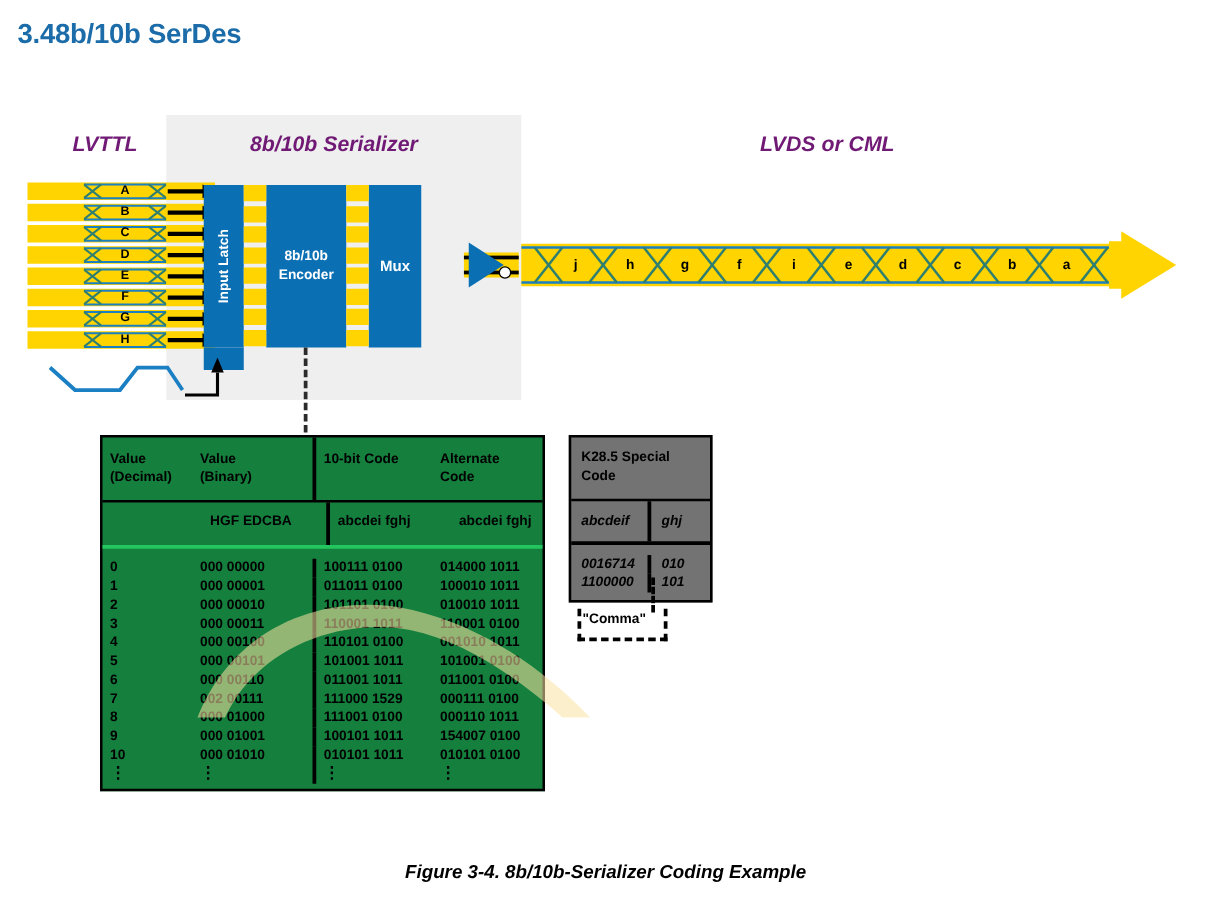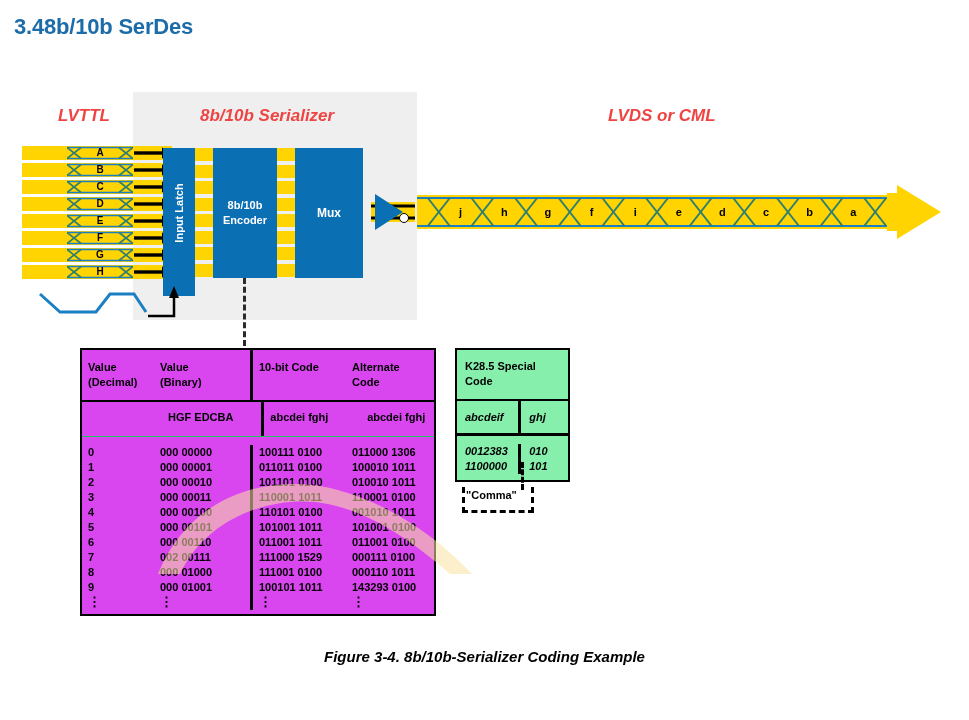--- a/index.html
+++ b/index.html
@@ -39,21 +39,21 @@
     left: 133px; top: 4px;
     width: 284px; height: 228px;
     background: #efefef;
   }
 
   .zone-label {
     position: absolute;
     font-style: italic;
     font-weight: bold;
     font-size: 17px;
-    color: #ef4444;
+    color: #701a75;
     white-space: nowrap;
   }
   #label-lvttl { left: 58px; top: 18px; }
   #label-serializer { left: 200px; top: 18px; }
   #label-lvds { left: 608px; top: 18px; }
 
   
   #lanes {
     position: absolute;
     left: 22px; top: 58px;
@@ -111,21 +111,21 @@
   }
   #block-encoder {
     left: 213px; top: 60px;
     width: 64px; height: 130px;
     display: flex; flex-direction: column;
     align-items: center; justify-content: center;
     font-size: 11px; line-height: 1.35;
   }
   #block-mux {
     left: 295px; top: 60px;
-    width: 68px; height: 130px;
+    width: 42px; height: 130px;
     display: flex; align-items: center; justify-content: center;
     font-size: 12px;
   }
 
   
   .bus-stub {
     position: absolute;
     background: #ffd400;
     height: 13px;
   }
@@ -183,26 +183,26 @@
     width: 2px; height: 68px;
     border-left: 3px dashed #2b2b2b;
   }
 
   
   #code-table {
     position: absolute;
     left: 80px; top: 348px;
     width: 356px;
     border: 2px solid #000;
-    background: #d946ef;
+    background: #15803d;
     box-sizing: border-box;
   }
   #code-table .row { display: flex; }
   #code-table .hdr-row { border-bottom: 2px solid #000; }
-  #code-table .sub-row { border-bottom: 1px solid #22c55e; gap: 20px; }
+  #code-table .sub-row { border-bottom: 3px solid #22c55e; gap: 20px; }
   #code-table .cell {
     font-size: 11px;
     color: #000;
     box-sizing: border-box;
     padding: 0 6px;
   }
   .c-dec { width: 72px; }
   .c-bin { width: 96px; }
   .c-code { width: 96px; border-left: 3px solid #000; }
   .c-alt  { width: 88px; }
@@ -231,21 +231,21 @@
     line-height: 9px;
     font-size: 13px;
     letter-spacing: 0;
   }
 
   #k28-table {
     position: absolute;
     left: 455px; top: 348px;
     width: 115px;
     border: 2px solid #000;
-    background: #86efac;
+    background: #737373;
     box-sizing: border-box;
   }
   #k28-table .k-hdr {
     font-size: 11px; font-weight: bold;
     padding: 9px 8px 10px 8px;
     line-height: 1.35;
     border-bottom: 2px solid #000;
   }
   #k28-table .k-sub {
     display: flex;
@@ -290,21 +290,21 @@
     position: absolute;
     left: 150px; top: 470px;
     width: 330px; height: 110px;
     pointer-events: none;
     opacity: 0.55;
   }
 
   
   #caption {
     position: absolute;
-    left: 0; top: 648px;
+    left: 0; top: 689px;
     width: 969px;
     text-align: center;
     font-style: italic;
     font-weight: bold;
     font-size: 15px;
     color: #000;
   }
 </style>
 </head>
 <body>
@@ -585,21 +585,21 @@
     <div class="cell c-bin">HGF EDCBA</div>
     <div class="cell c-code">abcdei fghj</div>
     <div class="cell c-alt">abcdei fghj</div>
   </div>
 
   <div class="body-rows" id="code-table-body">
       <div class="data-row">
         <div class="cell c-dec">0</div>
         <div class="cell c-bin">000 00000</div>
         <div class="cell c-code">100111 0100</div>
-        <div class="cell c-alt">011000 1306</div>
+        <div class="cell c-alt">014000 1011</div>
       </div>
       <div class="data-row">
         <div class="cell c-dec">1</div>
         <div class="cell c-bin">000 00001</div>
         <div class="cell c-code">011011 0100</div>
         <div class="cell c-alt">100010 1011</div>
       </div>
       <div class="data-row">
         <div class="cell c-dec">2</div>
         <div class="cell c-bin">000 00010</div>
@@ -639,21 +639,27 @@
       <div class="data-row">
         <div class="cell c-dec">8</div>
         <div class="cell c-bin">000 01000</div>
         <div class="cell c-code">111001 0100</div>
         <div class="cell c-alt">000110 1011</div>
       </div>
       <div class="data-row">
         <div class="cell c-dec">9</div>
         <div class="cell c-bin">000 01001</div>
         <div class="cell c-code">100101 1011</div>
-        <div class="cell c-alt">143293 0100</div>
+        <div class="cell c-alt">154007 0100</div>
+      </div>
+      <div class="data-row">
+        <div class="cell c-dec">10</div>
+        <div class="cell c-bin">000 01010</div>
+        <div class="cell c-code">010101 1011</div>
+        <div class="cell c-alt">010101 0100</div>
       </div>
       <div class="data-row dots-row">
         <div class="cell c-dec"><span class="vdots">⋮</span></div>
         <div class="cell c-bin"><span class="vdots">⋮</span></div>
         <div class="cell c-code"><span class="vdots">⋮</span></div>
         <div class="cell c-alt"><span class="vdots">⋮</span></div>
       </div>
     </div>
 </div>
 
@@ -661,21 +667,21 @@
   <div class="k-hdr">
     <div>K28.5 Special</div>
     <div>Code</div>
   </div>
   <div class="k-sub">
     <div class="k-col-a">abcdeif</div>
     <div class="k-col-b">ghj</div>
   </div>
   <div class="k-body" id="k28-body">
       <div class="k-row">
-        <div class="k-col-a">0012383</div>
+        <div class="k-col-a">0016714</div>
         <div class="k-col-b">010</div>
       </div>
       <div class="k-row">
         <div class="k-col-a">1100000</div>
         <div class="k-col-b">101</div>
       </div>
     </div>
 </div>
 <div id="comma-divider"></div>
 <div id="comma-box"></div>

